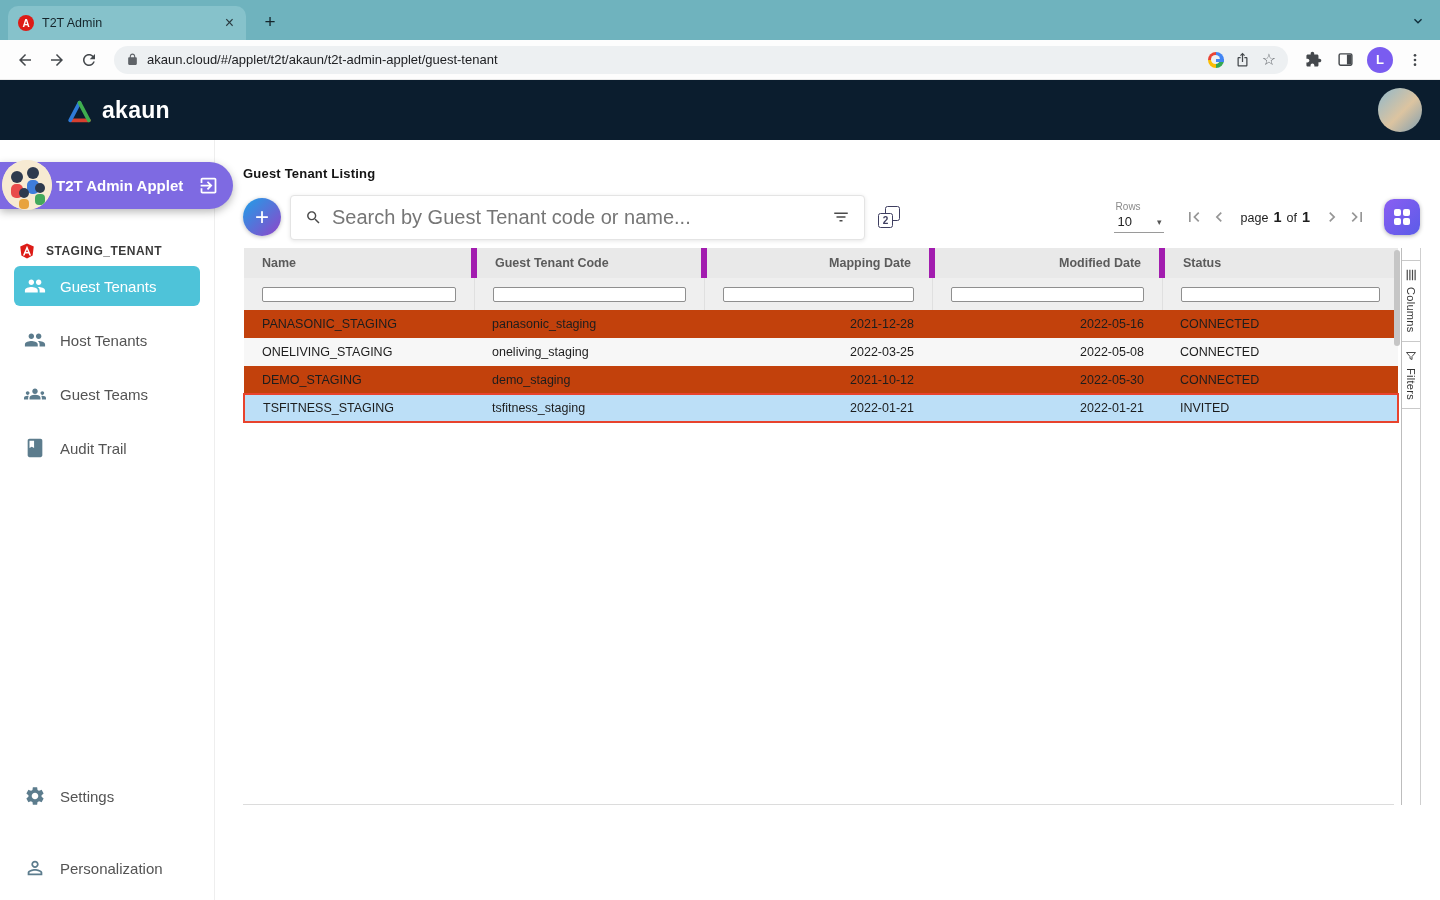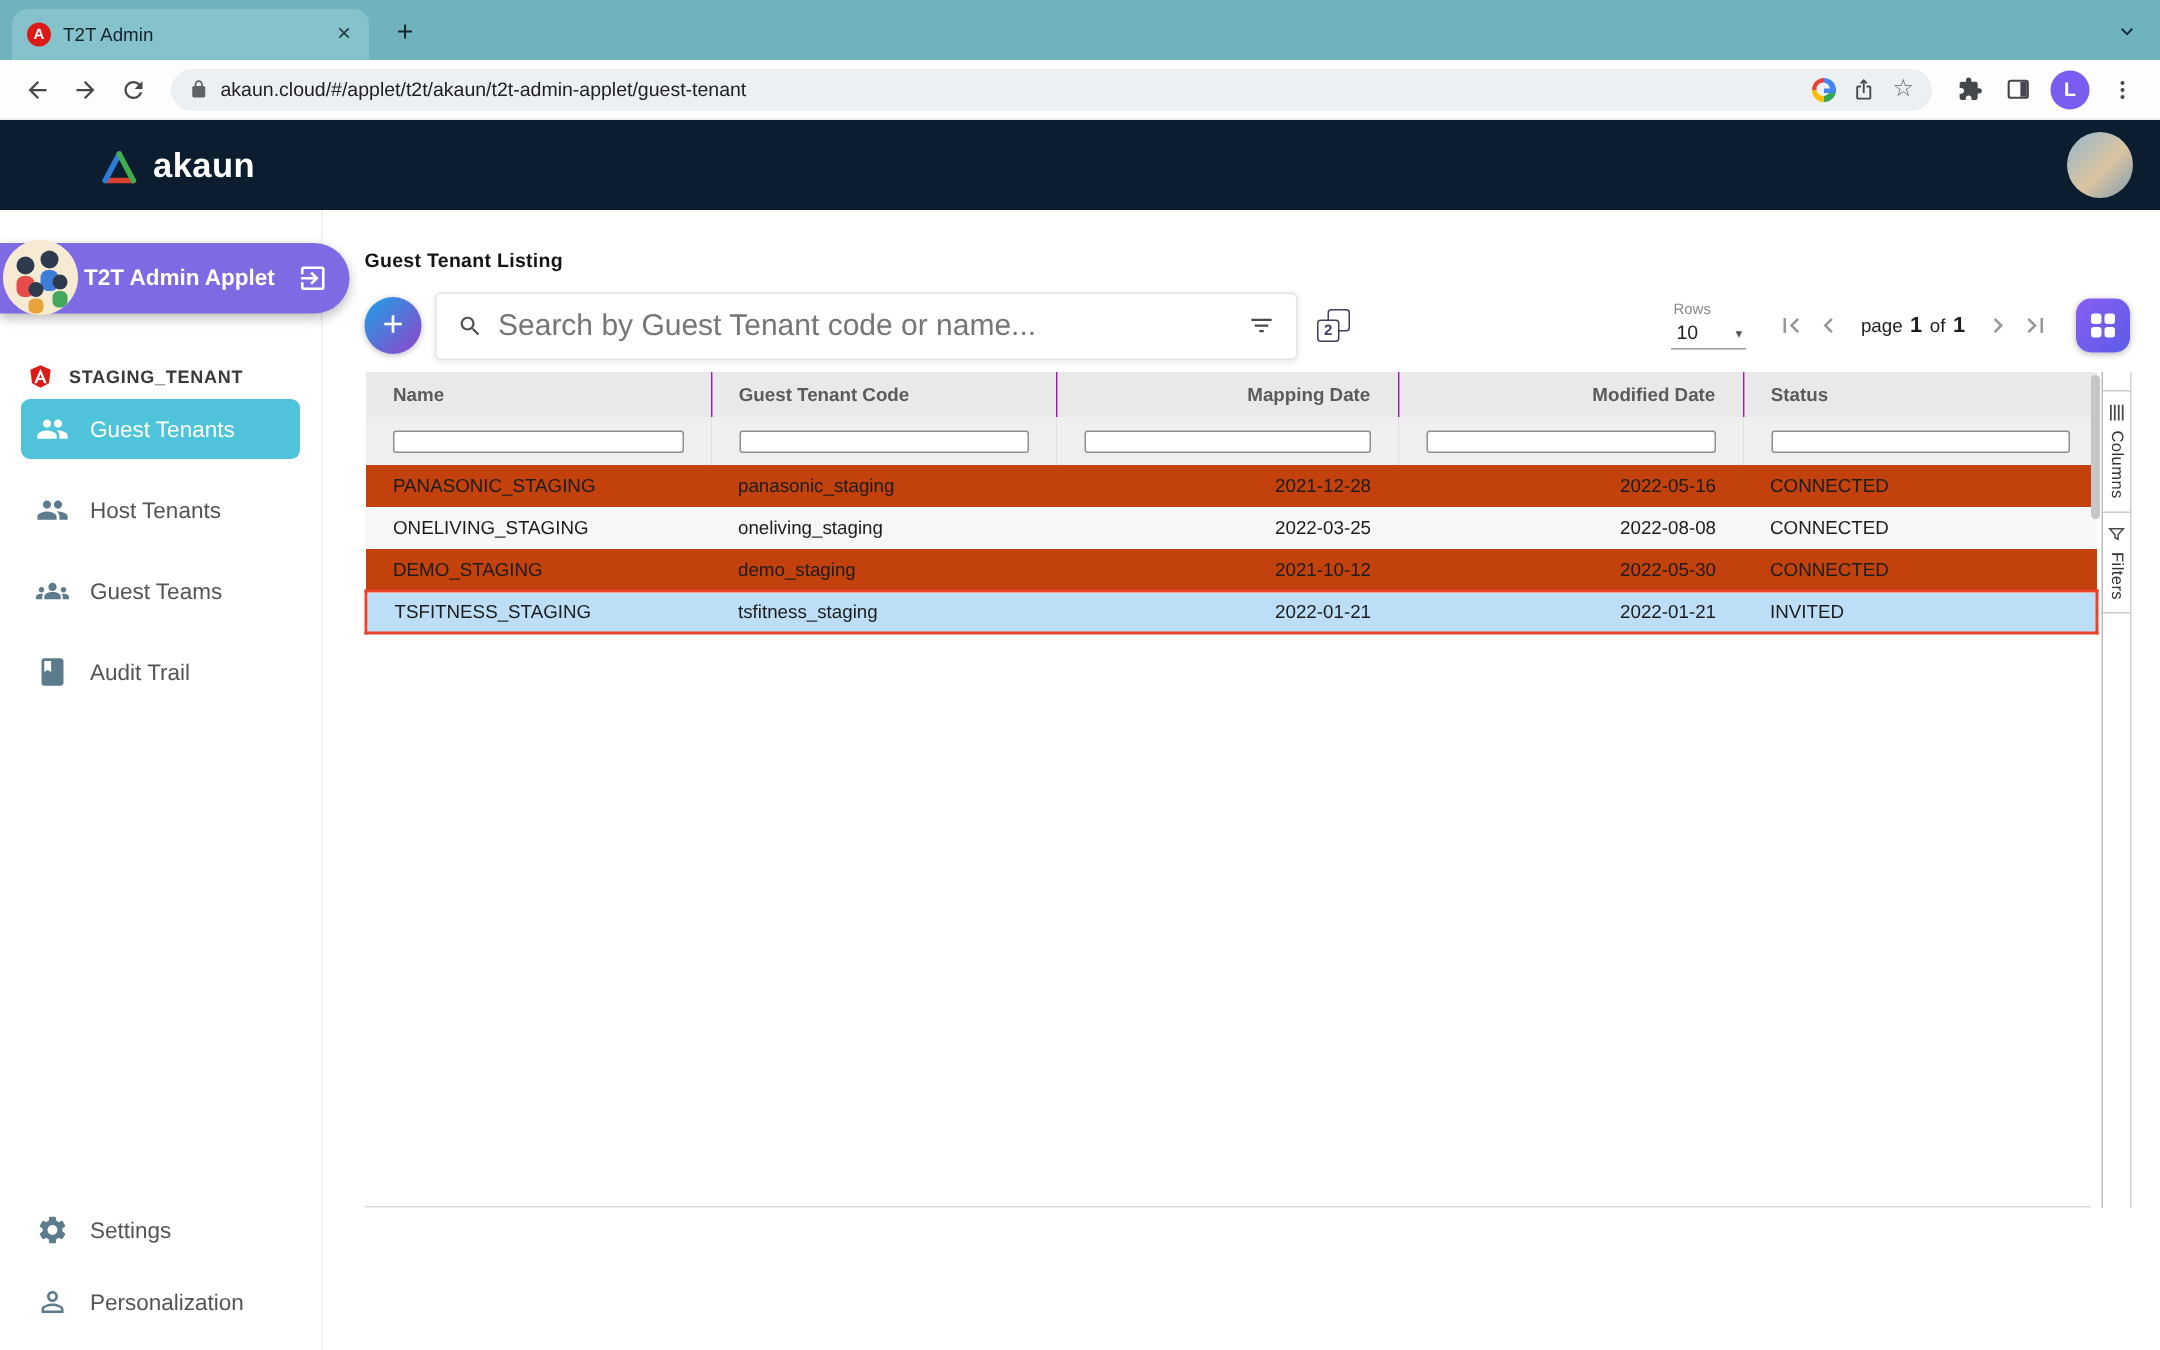--- a/index.html
+++ b/index.html
@@ -42,21 +42,21 @@
   .banner-avatar{position:absolute;left:2px;top:-2px;width:50px;height:50px;border-radius:50%;overflow:hidden;background:#f7ead2}
   .banner-text{flex:1;color:#fff;font-size:15px;font-weight:bold;white-space:nowrap}
   .banner-exit{color:#fff;display:flex;cursor:pointer}
   .tenant-row{position:absolute;top:94px;left:0;width:100%;height:34px;display:flex;align-items:center;gap:10px;padding:0 18px;cursor:pointer}
   .tenant-label{font-size:12px;font-weight:bold;color:#3a3a3a;letter-spacing:.5px}
   .nav{position:absolute;top:126px;left:0;width:100%;display:flex;flex-direction:column;gap:14px;padding:0 14px}
   .nav-item{height:40px;border-radius:6px;display:flex;align-items:center;gap:14px;padding:0 10px;color:#545454;font-size:15px;cursor:pointer}
   .nav-item .ic{color:#5c7c8d;display:flex;flex:0 0 auto}
   .nav-item.active{background:#4ec3d9;color:#fff}
   .nav-item.active .ic{color:#fff}
-  .sidebar-footer{position:absolute;bottom:12px;left:0;width:100%;padding:0 14px;display:flex;flex-direction:column;gap:8px}
+  .sidebar-footer{position:absolute;bottom:12px;left:0;width:100%;padding:0 14px;display:flex;flex-direction:column;gap:32px}
 
   
   .content{flex:1;padding:26px 0 0 28px;position:relative;min-width:0}
   .page-title{font-size:13px;font-weight:bold;color:#141414;letter-spacing:.2px}
   .list-toolbar{margin-top:13px;display:flex;align-items:center;height:46px;padding-right:20px}
   .add-btn{width:38px;height:38px;border-radius:50%;border:none;background:linear-gradient(135deg,#1ea0e8,#9044c9);color:#fff;font-size:24px;line-height:1;display:flex;align-items:center;justify-content:center;cursor:pointer;box-shadow:0 1px 4px rgba(0,0,0,.25);flex:0 0 auto}
   .searchbox{margin-left:9px;width:575px;height:45px;background:#fff;border:1px solid #e4e4e4;border-radius:4px;box-shadow:0 1px 4px rgba(0,0,0,.10);display:flex;align-items:center;padding:0 14px;gap:10px}
   .searchbox input{flex:1;border:none;outline:none;font-size:20px;color:#333;font-family:inherit;background:transparent;min-width:0}
   .searchbox input::placeholder{color:#767676}
   .search-ic,.filterlist-ic{color:#4a4a4a;display:flex;flex:0 0 auto;cursor:pointer}
@@ -74,21 +74,21 @@
   .page-text b{font-size:14.5px;font-weight:bold}
   .grid-btn{margin-left:15px;width:36px;height:36px;border-radius:10px;border:none;background:linear-gradient(135deg,#8a5ef2,#5b5ce8);display:flex;align-items:center;justify-content:center;cursor:pointer;box-shadow:0 1px 4px rgba(0,0,0,.3);flex:0 0 auto}
   .grid-ic{display:grid;grid-template-columns:7px 7px;grid-template-rows:7px 7px;gap:2.5px}
   .grid-ic span{background:#fff;border-radius:2px}
 
   
   .table-zone{margin-top:8px;display:flex;height:557px;margin-right:19px}
   .table-wrap{flex:1;border-bottom:1px solid #dcdcdc;min-width:0}
   table.grid{width:100%;border-collapse:collapse;table-layout:fixed}
   .grid th,.grid td{font-size:12.5px;padding:0 18px;overflow:hidden;white-space:nowrap}
-  .head-row th{height:30px;background:#e9e9e9;color:#5b5b5b;font-weight:bold;text-align:left;border-left:1px solid #a21caf;cursor:pointer}
+  .head-row th{height:30px;background:#e9e9e9;color:#5b5b5b;font-weight:bold;text-align:left;border-left:6px solid #a21caf;cursor:pointer}
   .head-row th:first-child{border-left:none}
   .head-row th.ar{text-align:right}
   .filter-row th{height:32px;background:#efefef;border-left:1px solid #e0e0e0}
   .filter-row th:first-child{border-left:none}
   .filter-row input{width:100%;height:15px;border:1px solid #8f8f8f;border-radius:2px;background:#fff;outline:none;font-family:inherit;font-size:11px;padding:0 4px}
   .grid tbody td{height:28px;color:#1d1d1d;background:#c2410c}
   .grid tbody tr:nth-child(even) td{background:#f7f7f7}
   .grid tbody tr{cursor:pointer}
   .grid td.ar{text-align:right}
   tr.row.selected td{background:#bcdff7 !important;border-top:2px solid #e8432d;border-bottom:2px solid #e8432d}
@@ -376,21 +376,21 @@
                 <td>PANASONIC_STAGING</td>
                 <td>panasonic_staging</td>
                 <td class="ar">2021-12-28</td>
                 <td class="ar">2022-05-16</td>
                 <td>CONNECTED</td>
               </tr>
               <tr class="row">
                 <td>ONELIVING_STAGING</td>
                 <td>oneliving_staging</td>
                 <td class="ar">2022-03-25</td>
-                <td class="ar">2022-08-08</td>
+                <td class="ar">2022-05-08</td>
                 <td>CONNECTED</td>
               </tr>
               <tr class="row">
                 <td>DEMO_STAGING</td>
                 <td>demo_staging</td>
                 <td class="ar">2021-10-12</td>
                 <td class="ar">2022-05-30</td>
                 <td>CONNECTED</td>
               </tr>
               <tr class="row selected">

